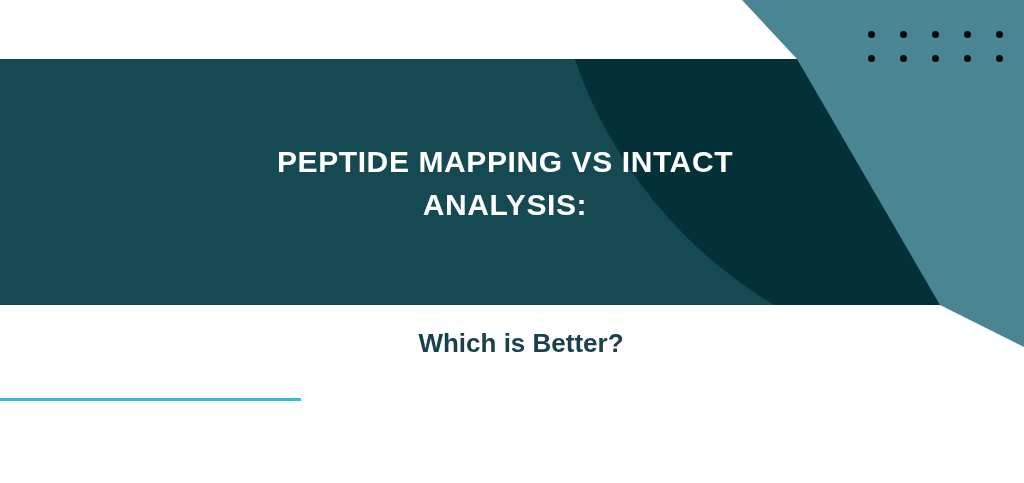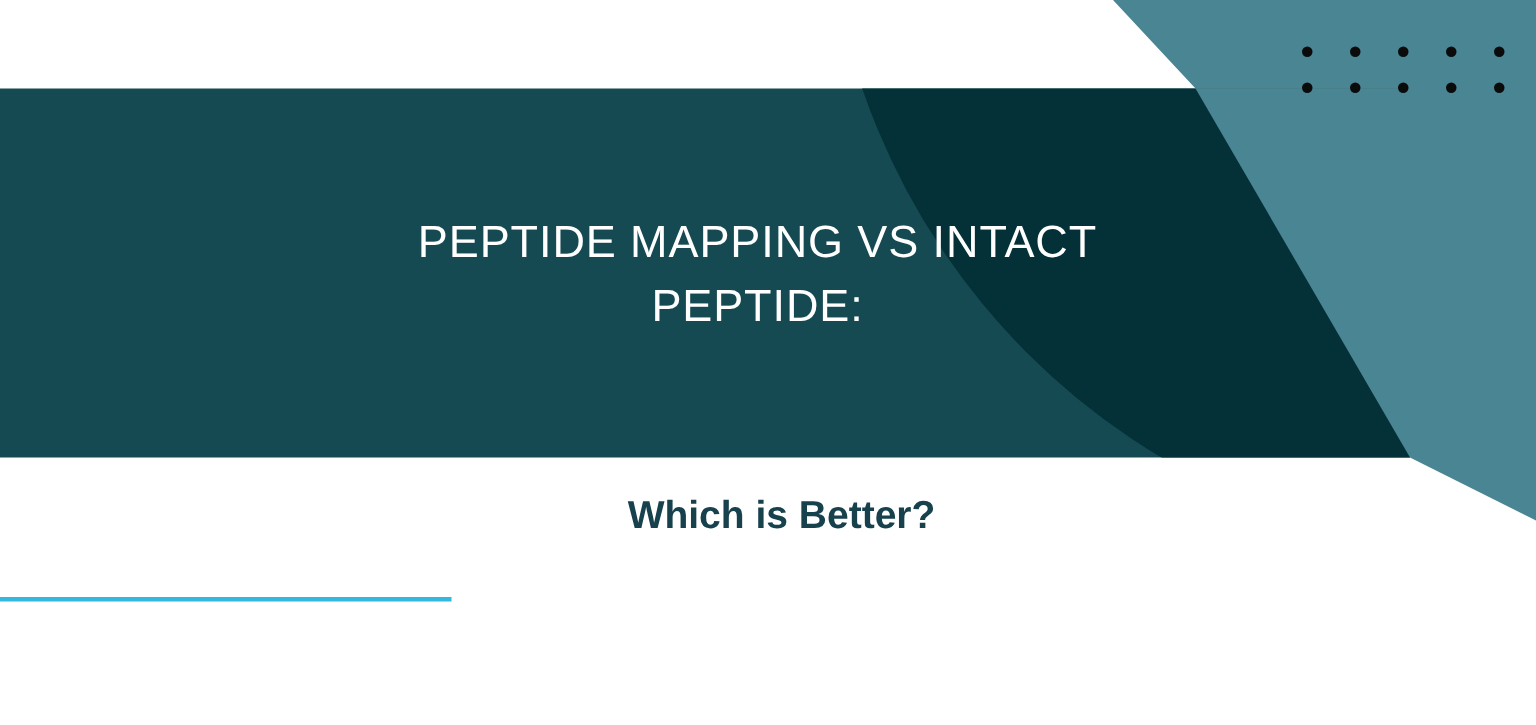--- a/index.html
+++ b/index.html
@@ -56,21 +56,21 @@
     left: 0;
     top: 140px;
     width: 1010px;
     text-align: center;
     z-index: 5;
   }
   .title-line {
     display: block;
     color: #ffffff;
     font-family: "Liberation Sans", sans-serif;
-    font-weight: normal;
+    font-weight: bold;
     font-size: 30px;
     letter-spacing: 0.6px;
     line-height: 43px;
     white-space: nowrap;
   }
 
   
   #subtitle {
     position: absolute;
     left: 0;
@@ -130,20 +130,20 @@
     <span class="dot"></span>
     <span class="dot"></span>
     <span class="dot"></span>
     <span class="dot"></span>
     <span class="dot"></span>
     <span class="dot"></span>
   </div>
 
   <div id="title-block">
     <span class="title-line">PEPTIDE MAPPING VS INTACT</span>
-    <span class="title-line">PEPTIDE:</span>
+    <span class="title-line">ANALYSIS:</span>
   </div>
 
   <div id="subtitle">Which is Better?</div>
 
   <div id="accent-rule"></div>
 
 </div>
 
 </body></html>

